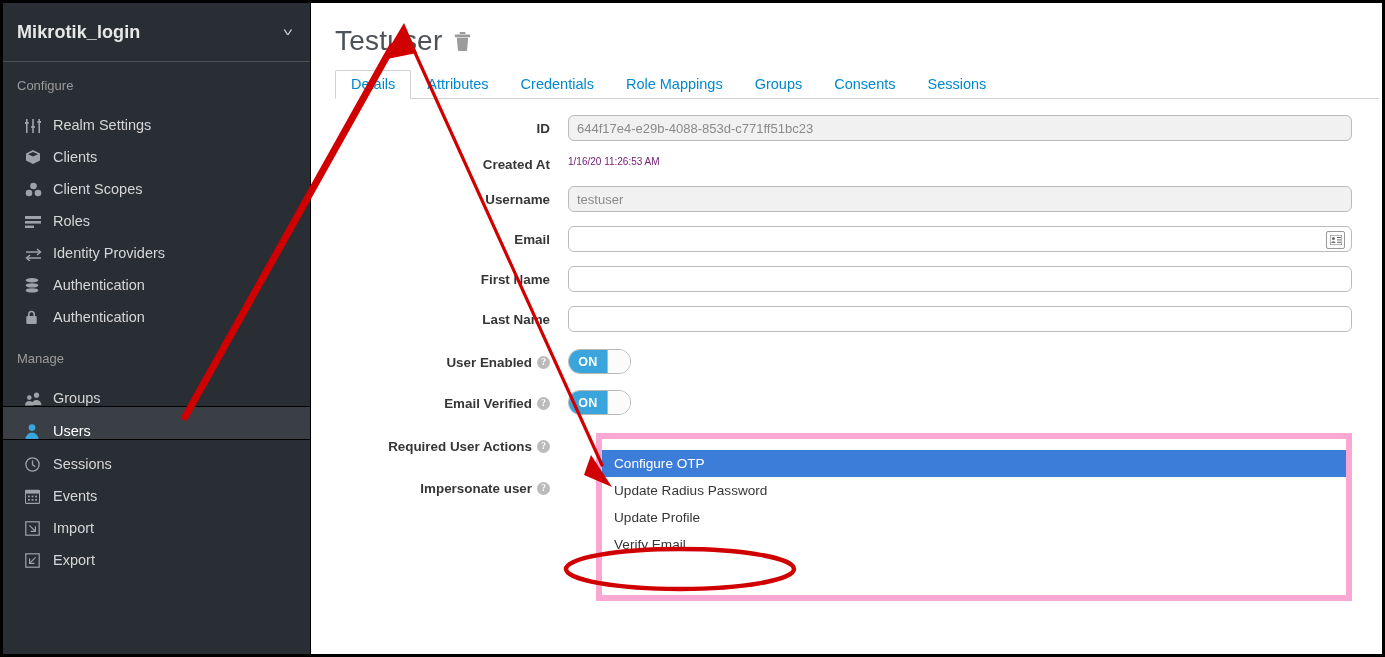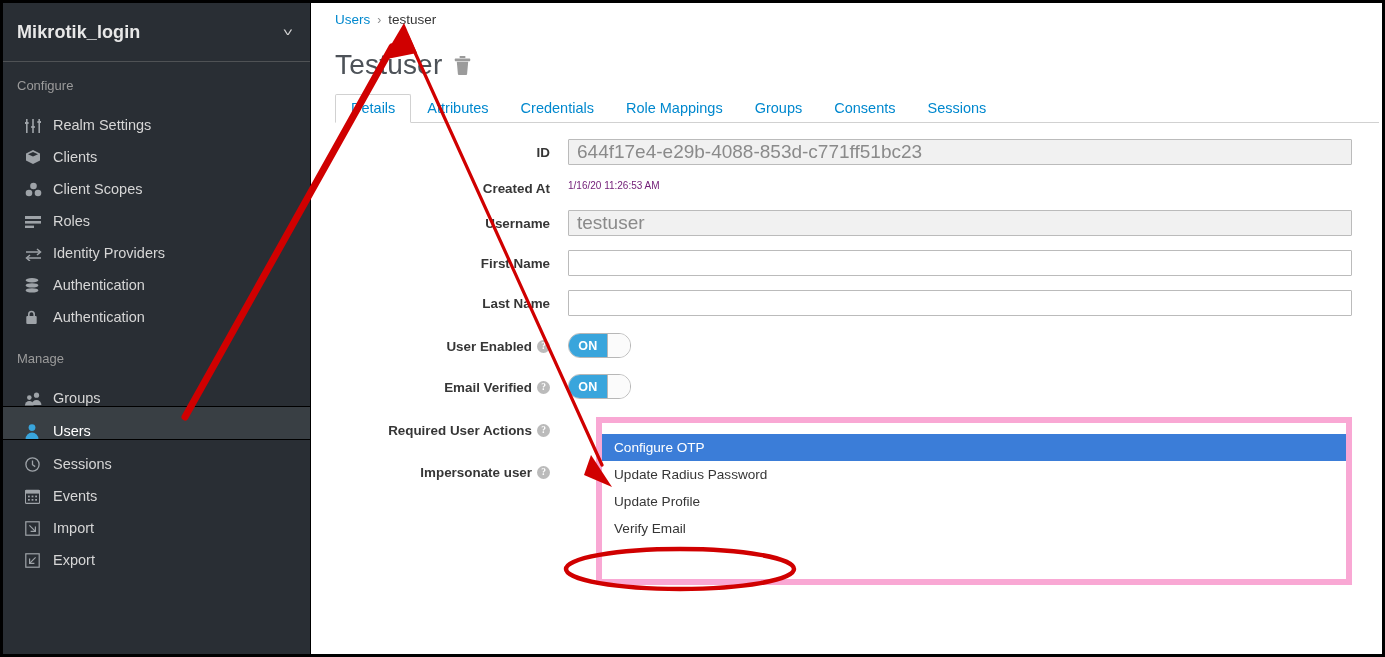--- a/index.html
+++ b/index.html
@@ -96,23 +96,23 @@
   .row .ctrl{flex:1 1 auto;padding-right:27px;position:relative;}
   .help{
     display:inline-block;width:13px;height:13px;border-radius:50%;
     background:#bbb;color:#fff;font-size:9.5px;line-height:13px;
     text-align:center;font-weight:bold;cursor:pointer;
     font-family:"Liberation Serif",serif;
   }
   input.fld{
     width:100%;height:26px;box-sizing:border-box;
     border:1px solid #bbb;background:#fff;
-    font-size:19px;color:#363636;padding:0 8px;
+    font-size:13px;color:#363636;padding:0 8px;
     font-family:"Liberation Sans", sans-serif;
-    border-radius:1px;
+    border-radius:6px;
   }
   input.fld.readonly{background:#f1f1f1;color:#8a8a8a;}
   .static-val{font-size:10px;color:#701a75;padding-top:5px;}
   .email-ico{
     position:absolute;right:34px;top:5px;width:17px;height:16px;
     border:1px solid #999;border-radius:2px;background:#fff;
     display:flex;align-items:center;justify-content:center;cursor:pointer;
   }
 
   
@@ -328,23 +328,20 @@
             </g>
           </svg>
       </span>
       <span class="lbl">Export</span>
     </div>
 
   </div>
 
   <div class="main">
 
-    <div class="breadcrumb">
-      <a>Users</a><span class="sep">›</span><span class="cur">testuser</span>
-    </div>
 
     <div class="page-title-row">
       <span class="page-title">Testuser</span>
       <span class="trash">
         <svg width="17" height="19" viewBox="0 0 17 19">
             <g fill="#9b9b9b">
           <rect x="5.6" y="0" width="5.8" height="2.1" rx="0.5"></rect>
           <rect x="0.8" y="2.6" width="15.4" height="2.6" rx="0.6"></rect>
           <path d="M2.8 5.8 h11.4 l-1.1 12.2 a1 1 0 0 1 -1 .9 H4.9 a1 1 0 0 1 -1 -.9 Z"></path>
         </g>
@@ -378,20 +375,38 @@
         </div>
       </div>
 
       <div class="row" style="margin-bottom:14px;">
         <div class="label">Username</div>
         <div class="ctrl">
           <input class="fld readonly" readonly="" value="testuser" style="">
         </div>
       </div>
 
+      <div class="row" style="margin-bottom:14px;">
+        <div class="label">Email</div>
+        <div class="ctrl">
+          <input class="fld" value="" style="">
+          <span class="email-ico">
+            <svg width="12" height="10" viewBox="0 0 12 10">
+                <g fill="#6b6b6b">
+              <rect x="0" y="0" width="12" height="10" fill="none" stroke="#6b6b6b" stroke-width="1"></rect>
+              <circle cx="3.4" cy="3.6" r="1.5"></circle>
+                  <path d="M1.2 8 a2.3 2.3 0 0 1 4.4 0 Z"></path>
+              <rect x="7" y="2" width="4" height="1"></rect>
+                  <rect x="7" y="4.4" width="4" height="1"></rect>
+                  <rect x="7" y="6.8" width="4" height="1"></rect>
+            </g>
+              </svg>
+          </span>
+        </div>
+      </div>
 
       <div class="row" style="margin-bottom:14px;">
         <div class="label">First Name</div>
         <div class="ctrl">
           <input class="fld" value="" style="">
         </div>
       </div>
 
       <div class="row" style="margin-bottom:17px;">
         <div class="label">Last Name</div>

